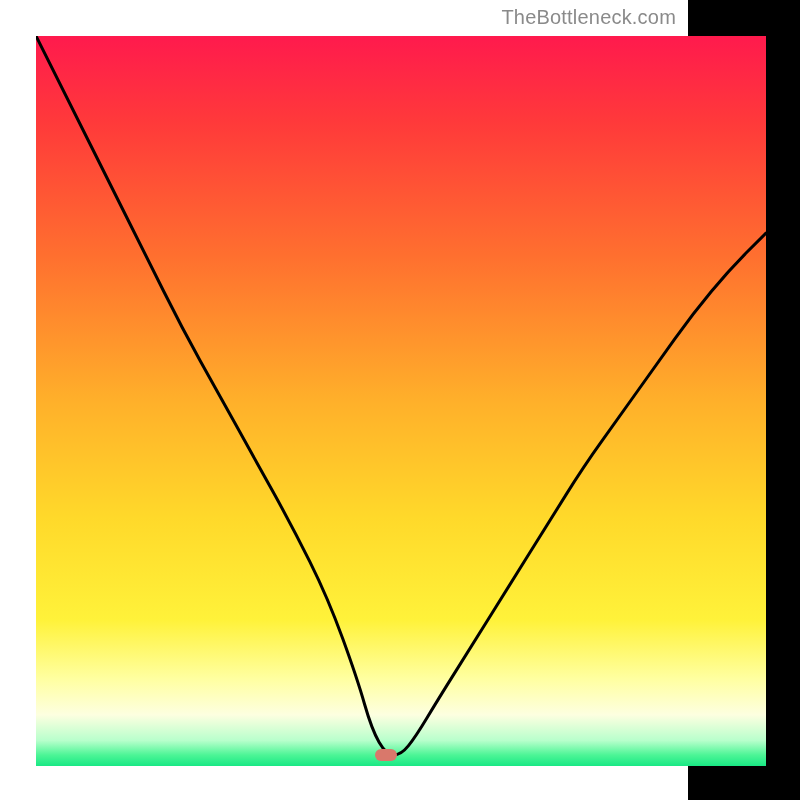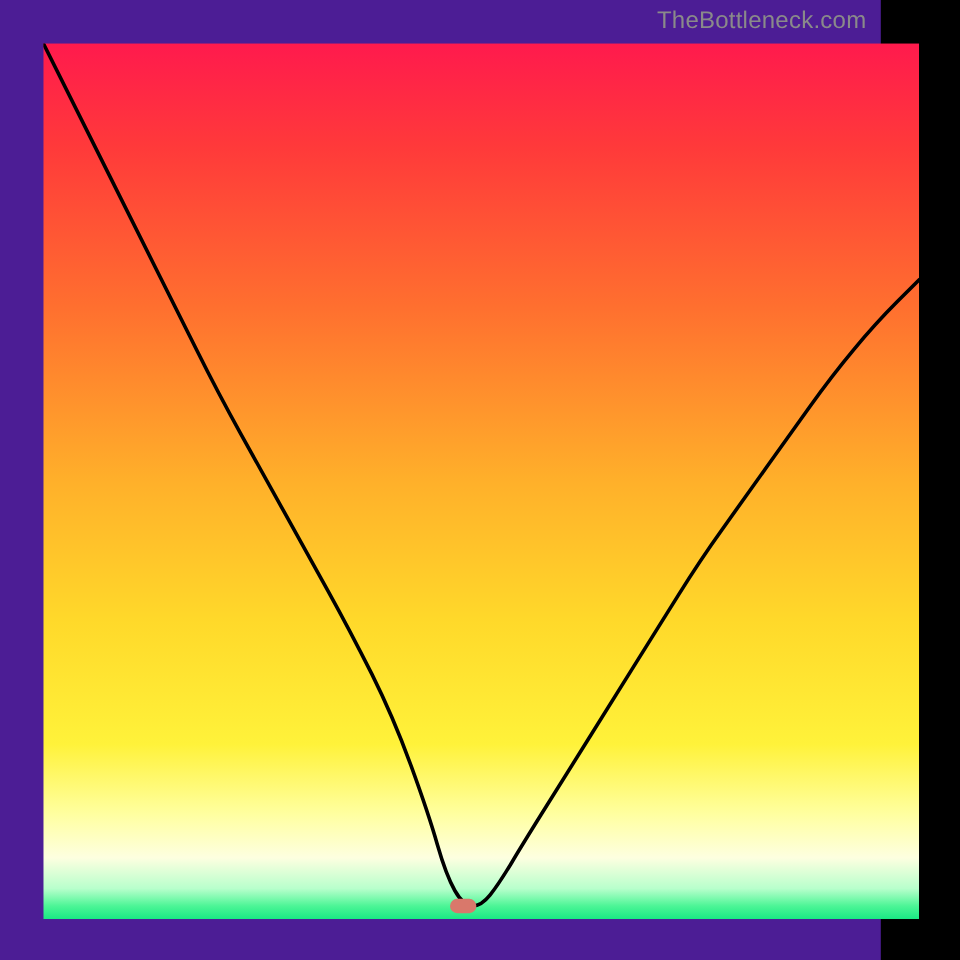--- a/index.html
+++ b/index.html
@@ -7,22 +7,21 @@
     padding: 0;
     width: 800px;
     height: 800px;
     background: #000;
     overflow: hidden;
   }
   .frame {
     position: relative;
     width: 688px;
     height: 800px;
-    background: #4c1d95;
-    padding-left: 46px;
+    background: #ffffff;
   }
   .plot-area {
     position: absolute;
     left: 36px;
     top: 36px;
     width: 730px;
     height: 730px;
     overflow: hidden;
   }
   .gradient {

